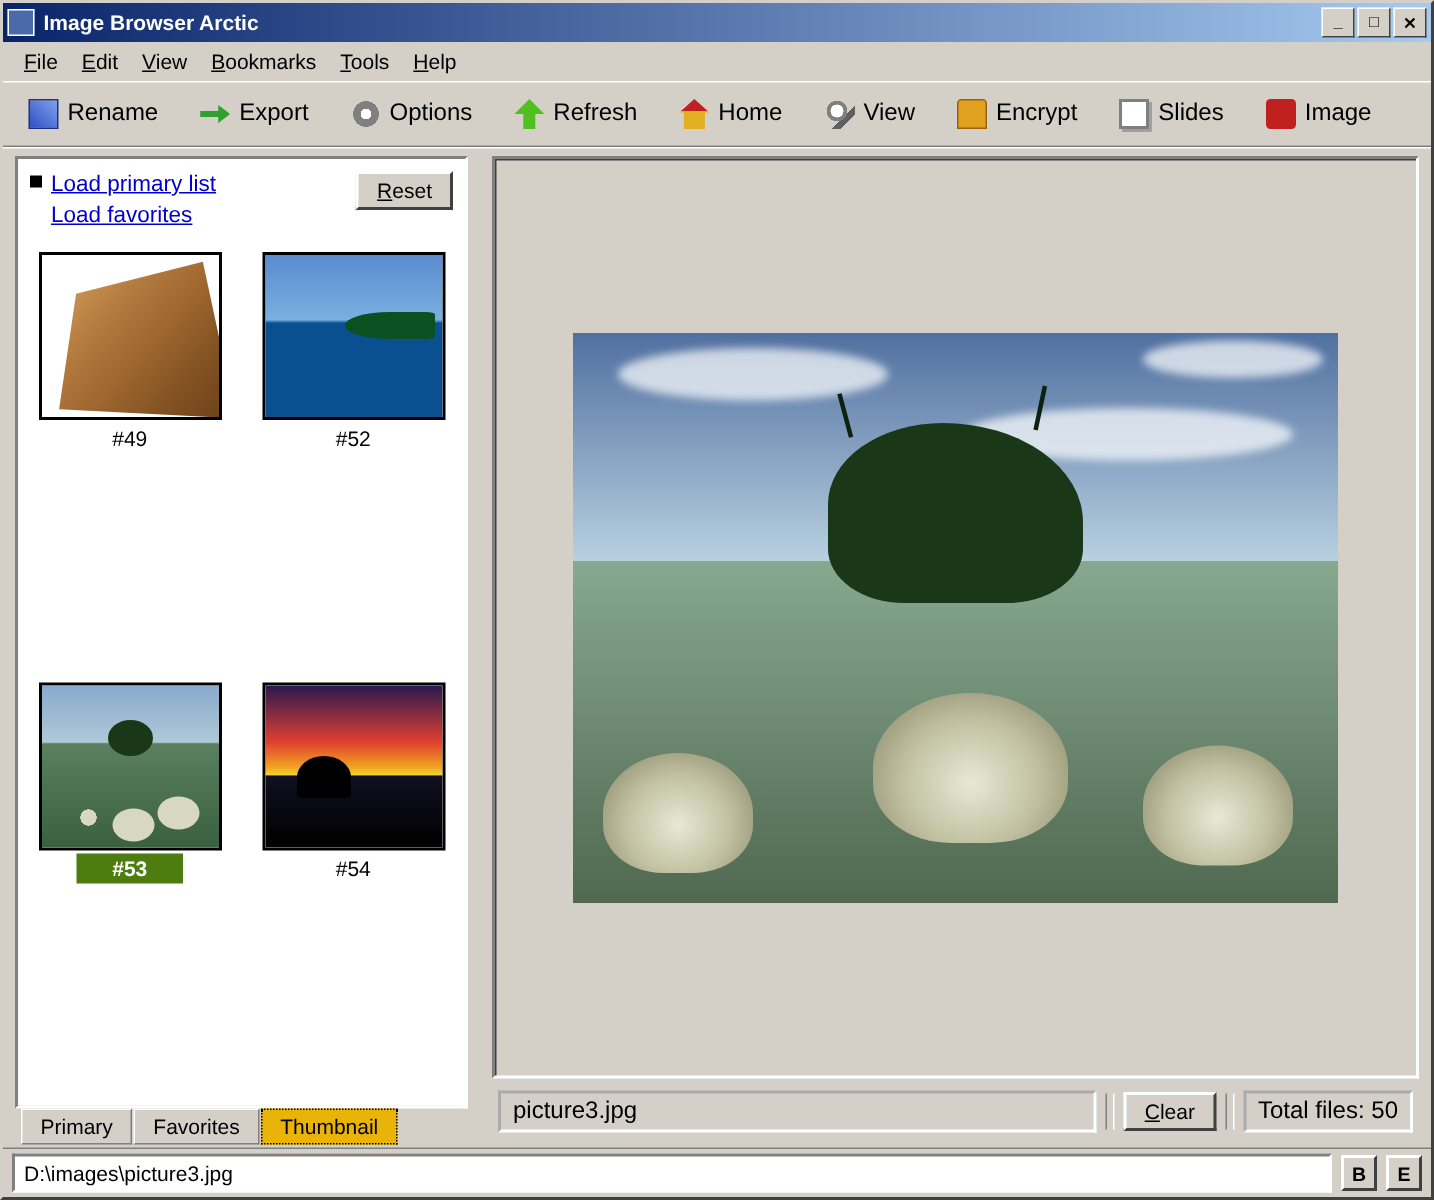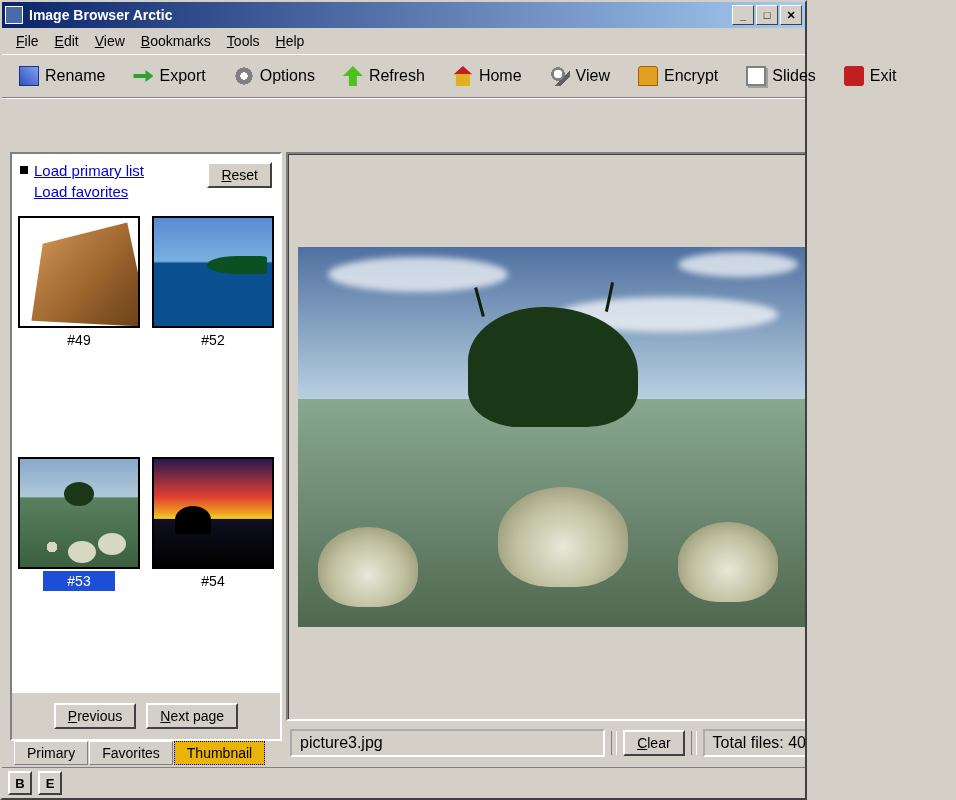--- a/index.html
+++ b/index.html
@@ -5,21 +5,21 @@
 * { box-sizing: border-box; margin: 0; padding: 0; }
 body {
   font-family: Tahoma, Arial, sans-serif;
   font-size: 13px;
   background: #d4d0c8;
   width: 956px;
   height: 800px;
   overflow: hidden;
 }
 .window {
-  width: 807px;
+  width: 956px;
   height: 800px;
   border: 2px solid #d4d0c8;
   border-right-color: #404040;
   border-bottom-color: #404040;
   background: #d4d0c8;
   display: flex;
   flex-direction: column;
 }
 .titlebar {
   height: 26px;
@@ -83,24 +83,23 @@
   cursor: pointer;
   border: 1px solid transparent;
 }
 .toolicon {
   width: 20px; height: 20px;
   display: inline-block;
 }
 .content {
   flex: 1;
   display: flex;
-  gap: 4px;
+  gap: 16px;
   padding: 4px 8px 2px 8px;
   overflow: hidden;
-  margin-top: 48px;
 }
 .leftpane {
   width: 302px;
   display: flex;
   flex-direction: column;
 }
 .panel {
   background: #d4d0c8;
   border: 2px solid #808080;
   border-right-color: #fff;
@@ -162,22 +161,23 @@
   position: relative;
   overflow: hidden;
 }
 .thumblabel {
   font-size: 14px;
   padding: 2px 24px;
   margin-top: 2px;
   text-align: center;
 }
 .thumblabel.selected {
-  background: #1d4ed8;
+  background: #4d7c0f;
   color: #fff;
+  font-weight: bold;
 }
 .navbtns {
   display: flex;
   gap: 10px;
   justify-content: center;
   padding: 10px 0 10px 0;
   background: #d4d0c8;
 }
 .tabs {
   display: flex;
@@ -390,21 +390,21 @@
     <div class="toolbtn">
       <span class="toolicon" style="background:#e0a020;border-radius:3px 3px 0 0;border:1px solid #a06000"></span>
       <span>Encrypt</span>
     </div>
     <div class="toolbtn">
       <span class="toolicon" style="background:#fff;border:2px solid #808080;box-shadow:2px 2px 0 #a0a0a0"></span>
       <span>Slides</span>
     </div>
     <div class="toolbtn">
       <span class="toolicon" style="background:#c02020;border-radius:3px;position:relative"></span>
-      <span>Exit</span>
+      <span>Image</span>
     </div>
   </div>
 
   <div class="content">
 
     <div class="leftpane">
       <div class="panel listpanel">
         <div class="list-top">
           <div class="list-links">
             <span class="alink">
@@ -435,24 +435,20 @@
             <div class="thumblabel selected">#53</div>
           </div>
           <div class="thumb">
             <div class="thumbimg">
                 <div class="sunset"></div>
               </div>
             <div class="thumblabel">#54</div>
           </div>
         </div>
 
-        <div class="navbtns">
-          <button class="btn"><u>P</u>revious</button>
-          <button class="btn"><u>N</u>ext page</button>
-        </div>
       </div>
 
       <div class="tabs">
         <div class="tab">Primary</div>
         <div class="tab">Favorites</div>
         <div class="tab active">Thumbnail</div>
       </div>
     </div>
 
     <div class="rightpane">
@@ -473,24 +469,25 @@
             <div class="shell" style="left:200px;bottom:40px;width:130px;height:100px"></div>
             <div class="shell" style="right:30px;bottom:25px"></div>
           </div>
         </div>
       </div>
       <div class="statusrow">
         <div class="fname">picture3.jpg</div>
         <span class="sep"></span>
         <button class="btn"><u>C</u>lear</button>
         <span class="sep"></span>
-        <div class="tot">Total files:  40</div>
+        <div class="tot">Total files:  50</div>
       </div>
     </div>
 
   </div>
 
   <div class="bottombar">
+    <div class="pathfield">D:\images\picture3.jpg</div>
     <div class="smallbtn">B</div>
     <div class="smallbtn">E</div>
   </div>
 
 </div>
 
 </body></html>

